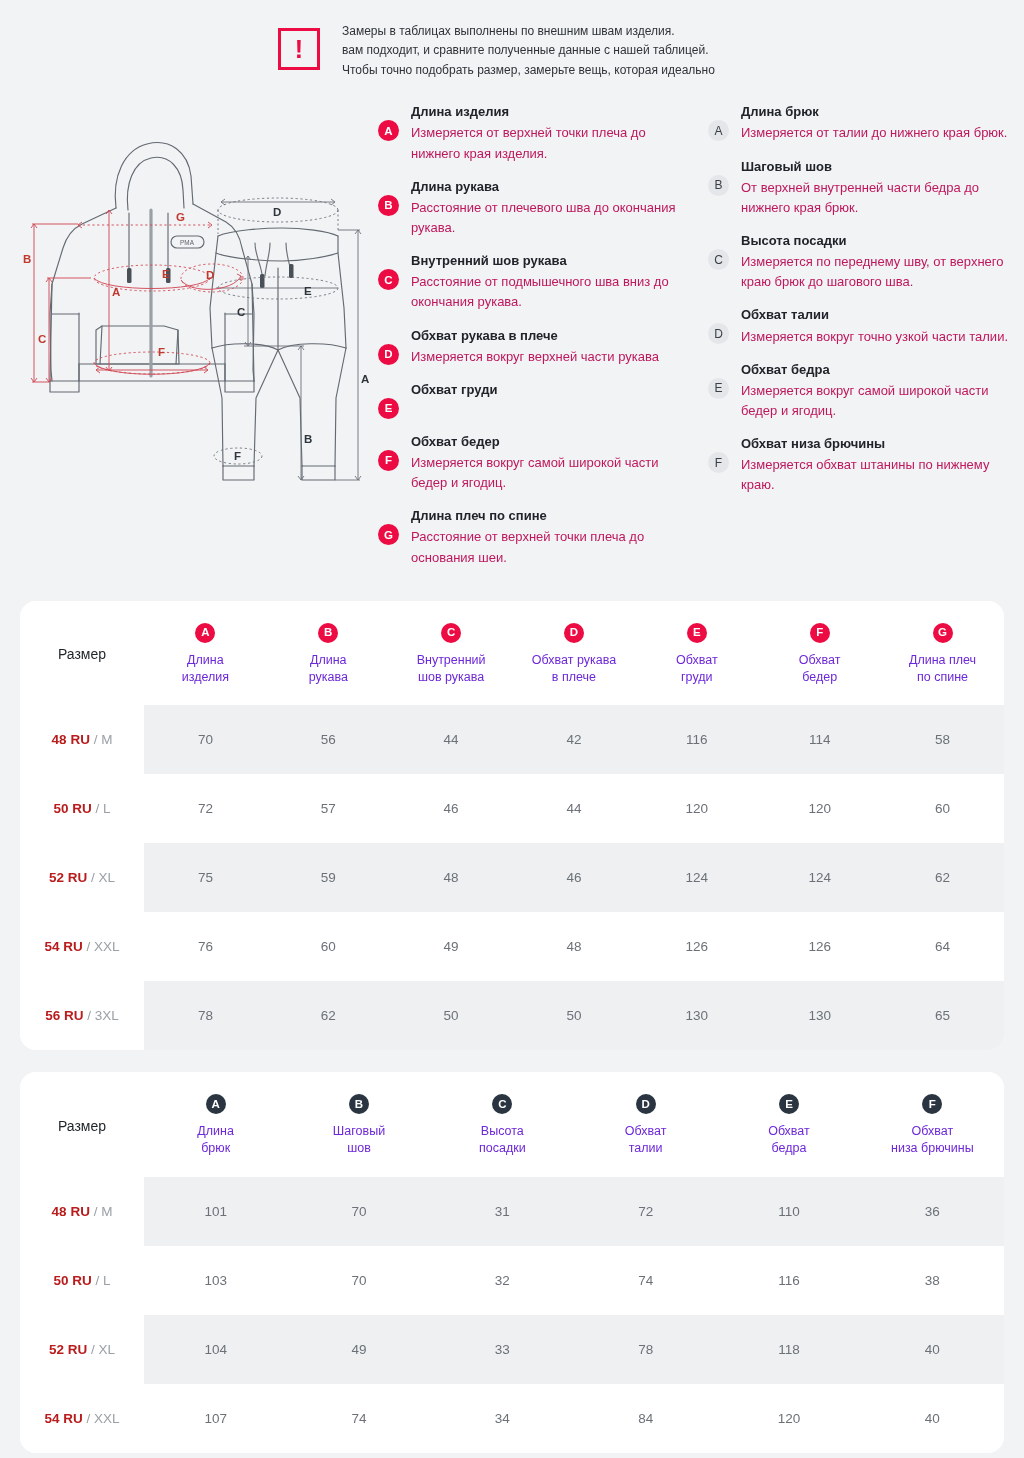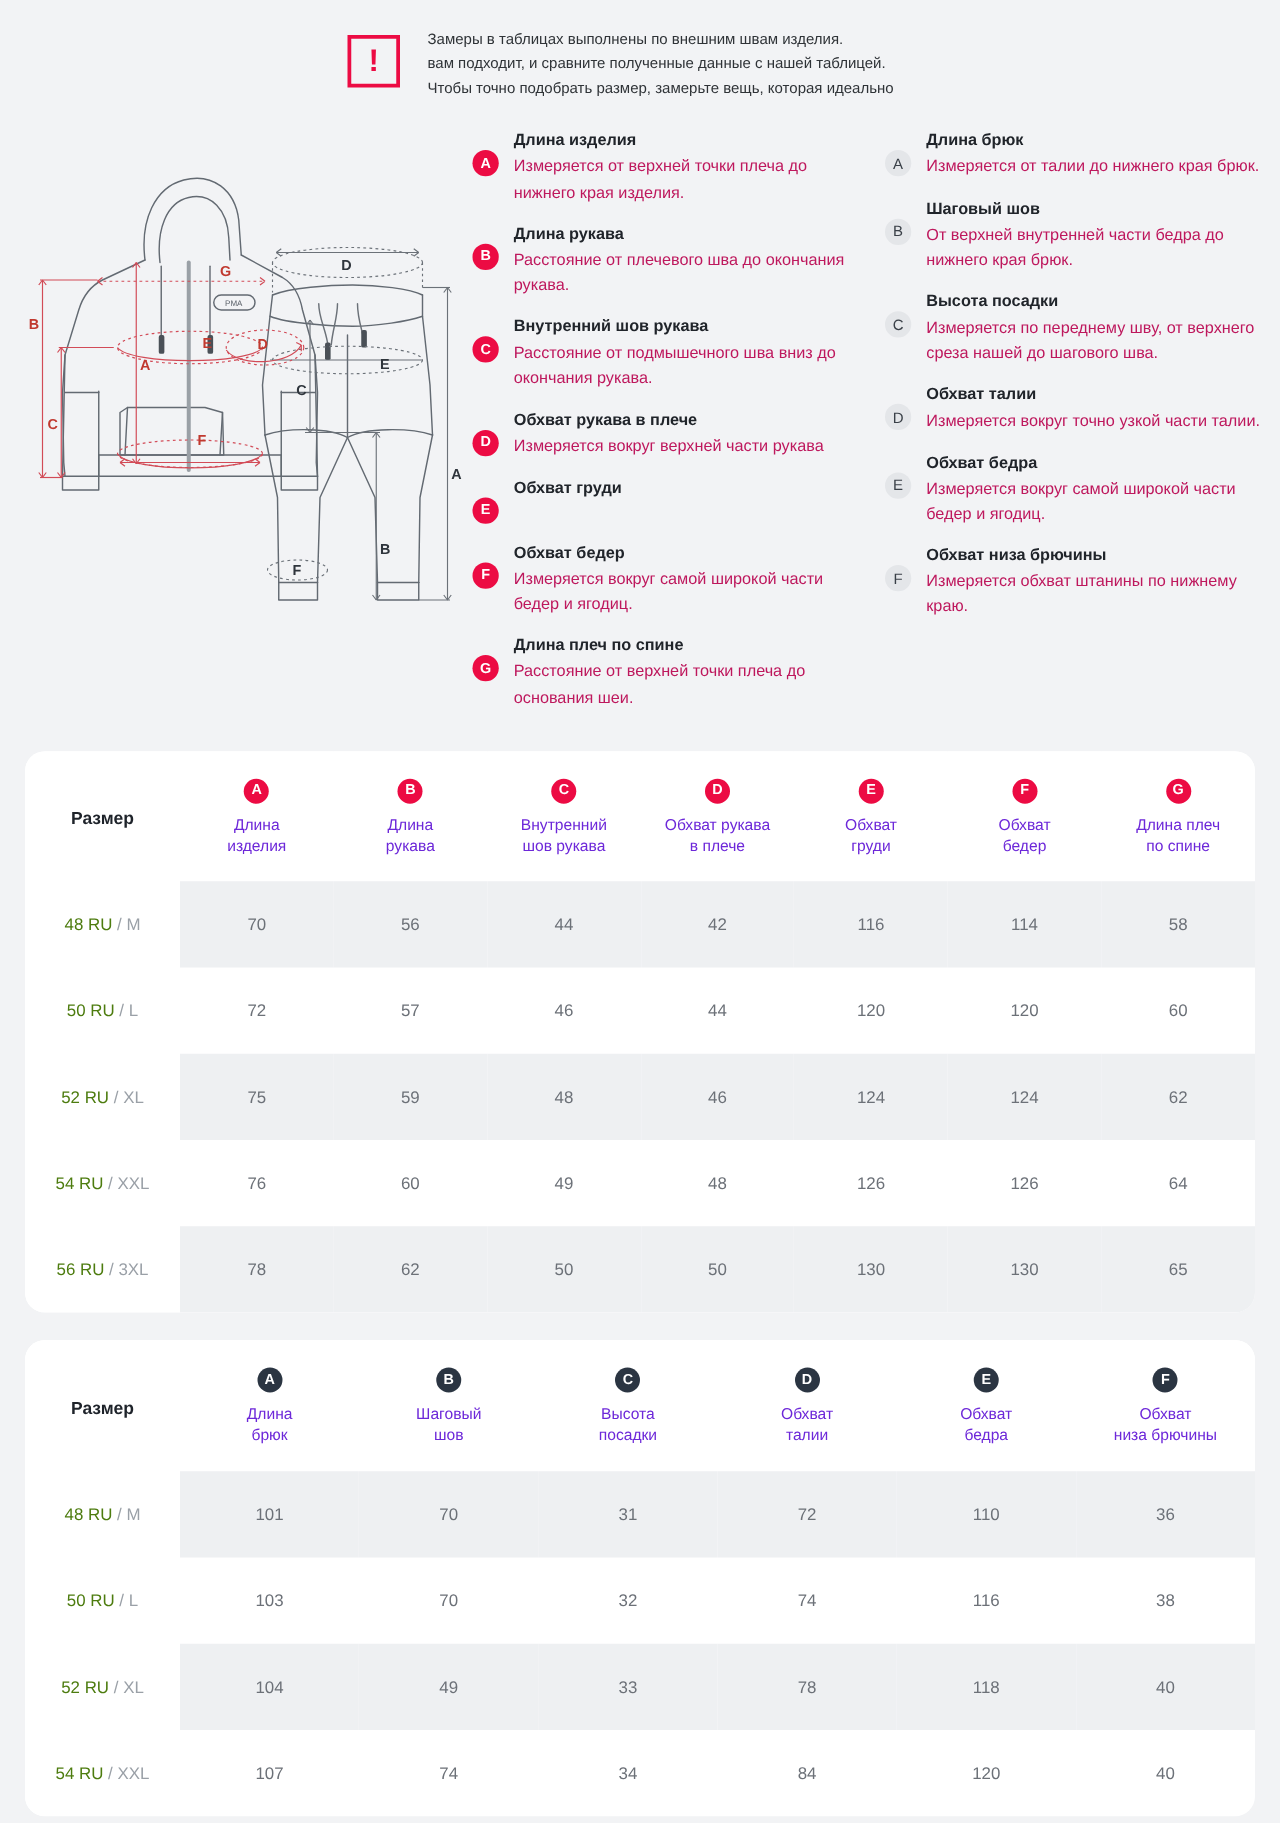--- a/index.html
+++ b/index.html
@@ -117,21 +117,21 @@
   }
   .col-size { width: 124px; }
 
   thead th {
     padding: 22px 4px 20px 4px;
     font-weight: normal;
     background: #ffffff;
   }
   thead th.head-size {
     font-size: 14px;
-    font-weight: bold;
+    font-weight: normal;
     color: #1e232a;
     text-align: center;
   }
   .th-badge {
     width: 20px; height: 20px;
     border-radius: 50%;
     background: #ec0b43;
     color: #fff;
     font-size: 11.5px;
     font-weight: bold;
@@ -152,22 +152,22 @@
     font-size: 13.5px;
     color: #6c7178;
   }
   tbody td.cell-size {
     font-size: 13.5px;
     color: #9aa0a7;
     background: #ffffff !important;
     text-align: center;
   }
   tbody td.cell-size b {
-    color: #4d7c0f;
-    font-weight: normal;
+    color: #b91c1c;
+    font-weight: bold;
   }
   tbody tr.alt td { background: #eef0f2; }
 </style>
 </head>
 <body>
 
 <div class="notice">
   <div class="notice-mark">!</div>
   <div class="notice-text">
     <div>Замеры в таблицах выполнены по внешним швам изделия.</div>
@@ -382,21 +382,21 @@
         <div class="badge plain">B</div>
         <div class="legend-body">
           <div class="legend-title">Шаговый шов</div>
           <div class="legend-desc">От верхней внутренней части бедра до нижнего края брюк.</div>
         </div>
       </div>
       <div class="legend-item">
         <div class="badge plain">C</div>
         <div class="legend-body">
           <div class="legend-title">Высота посадки</div>
-          <div class="legend-desc">Измеряется по переднему шву, от верхнего среза нашей до шагового шва.</div>
+          <div class="legend-desc">Измеряется по переднему шву, от верхнего краю брюк до шагового шва.</div>
         </div>
       </div>
       <div class="legend-item">
         <div class="badge plain">D</div>
         <div class="legend-body">
           <div class="legend-title">Обхват талии</div>
           <div class="legend-desc">Измеряется вокруг точно узкой части талии.</div>
         </div>
       </div>
       <div class="legend-item">

